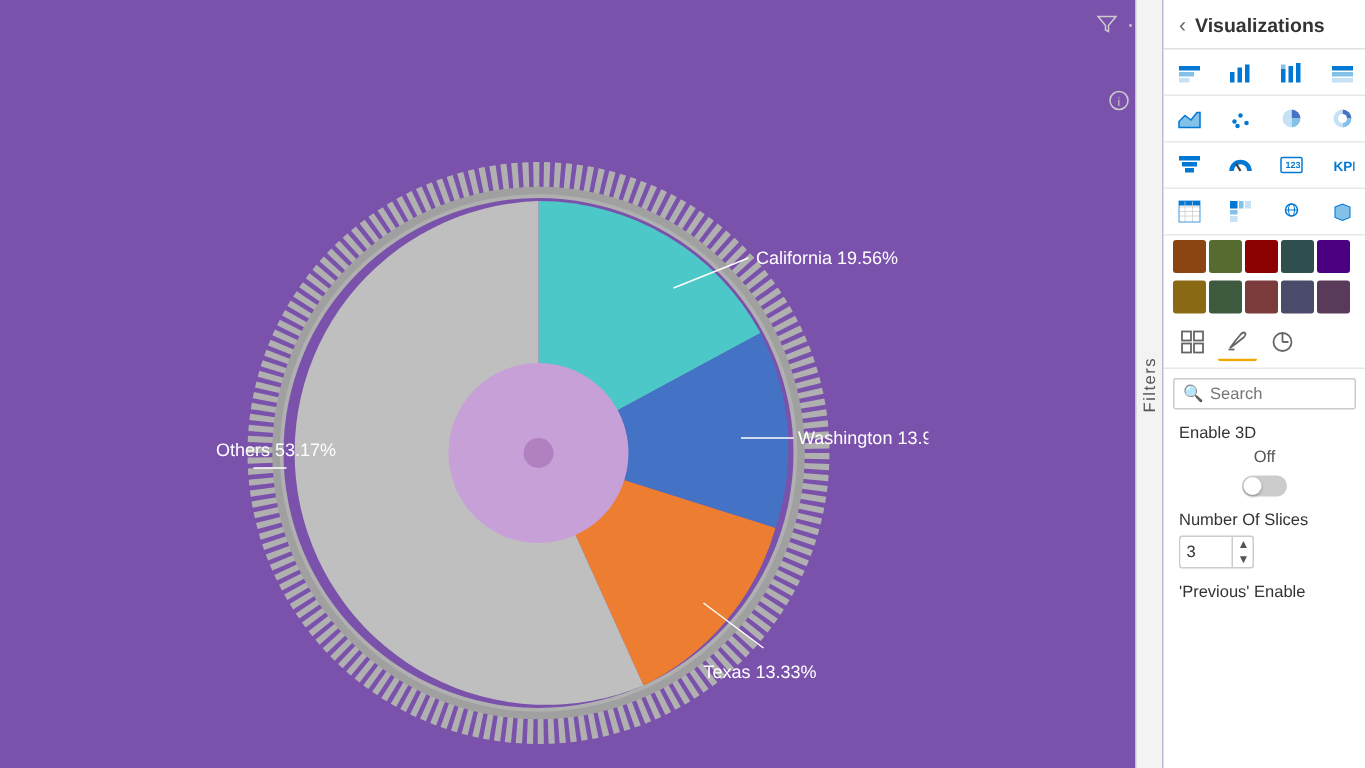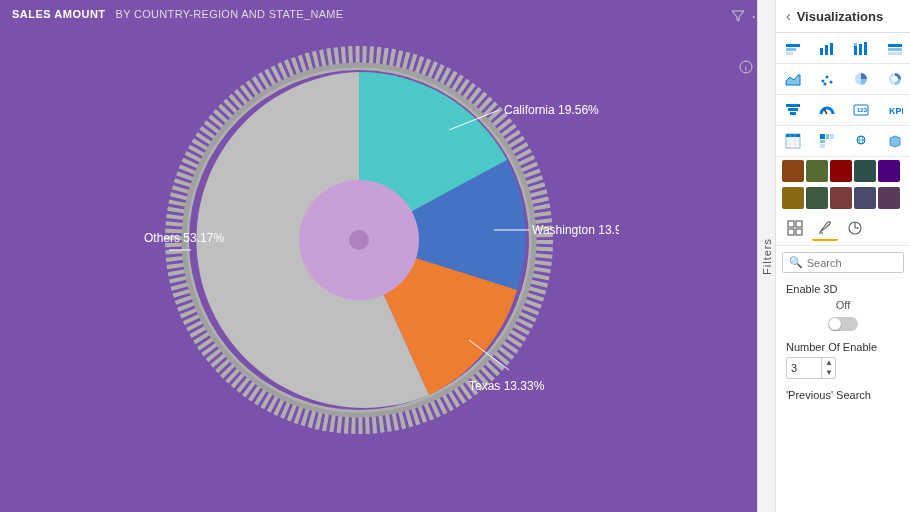--- a/index.html
+++ b/index.html
@@ -306,33 +306,29 @@
     }
 
     
     .chart-svg-container {
       position: absolute;
       top: 30px;
       left: 0;
       right: 18px;
       bottom: 0;
       display: flex;
-      align-items: flex-start;
+      align-items: flex-end;
       justify-content: center;
     }
   </style>
 </head>
 <body>
 
 <div class="main-content">
 
-  <div class="chart-header">
-    <span class="chart-title">SALES AMOUNT</span>
-    <span class="chart-subtitle">BY COUNTRY-REGION AND STATE_NAME</span>
-  </div>
 
   <div class="top-right-icons">
     <button class="icon-btn">
       <svg width="14" height="14" viewBox="0 0 14 14" fill="none">
         <path d="M1 2h12l-5 6v4l-2-1V8L1 2z" stroke="#ccc" stroke-width="1" fill="none"></path>
       </svg>
     </button>
     <button class="icon-btn">
       <span style="color:#ccc;font-size:16px;">···</span>
     </button>
@@ -601,28 +597,28 @@
       <div class="toggle-row">
         <span class="toggle-label">Off</span>
         <div class="toggle-track off">
           <div class="toggle-thumb"></div>
         </div>
       </div>
     </div>
 
 
     <div class="setting-row">
-      <span class="setting-label">Number Of Enable</span>
+      <span class="setting-label">Number Of Slices</span>
       <div class="number-input-row">
         <input class="number-input" type="text" value="3" style="">
         <div class="number-spinners">
           <button class="spinner-btn">▲</button>
           <button class="spinner-btn">▼</button>
         </div>
       </div>
     </div>
 
 
     <div class="setting-row">
-      <span class="setting-label">'Previous' Search</span>
+      <span class="setting-label">'Previous' Enable</span>
     </div>
   </div>
 </div>
 
 </body></html>

